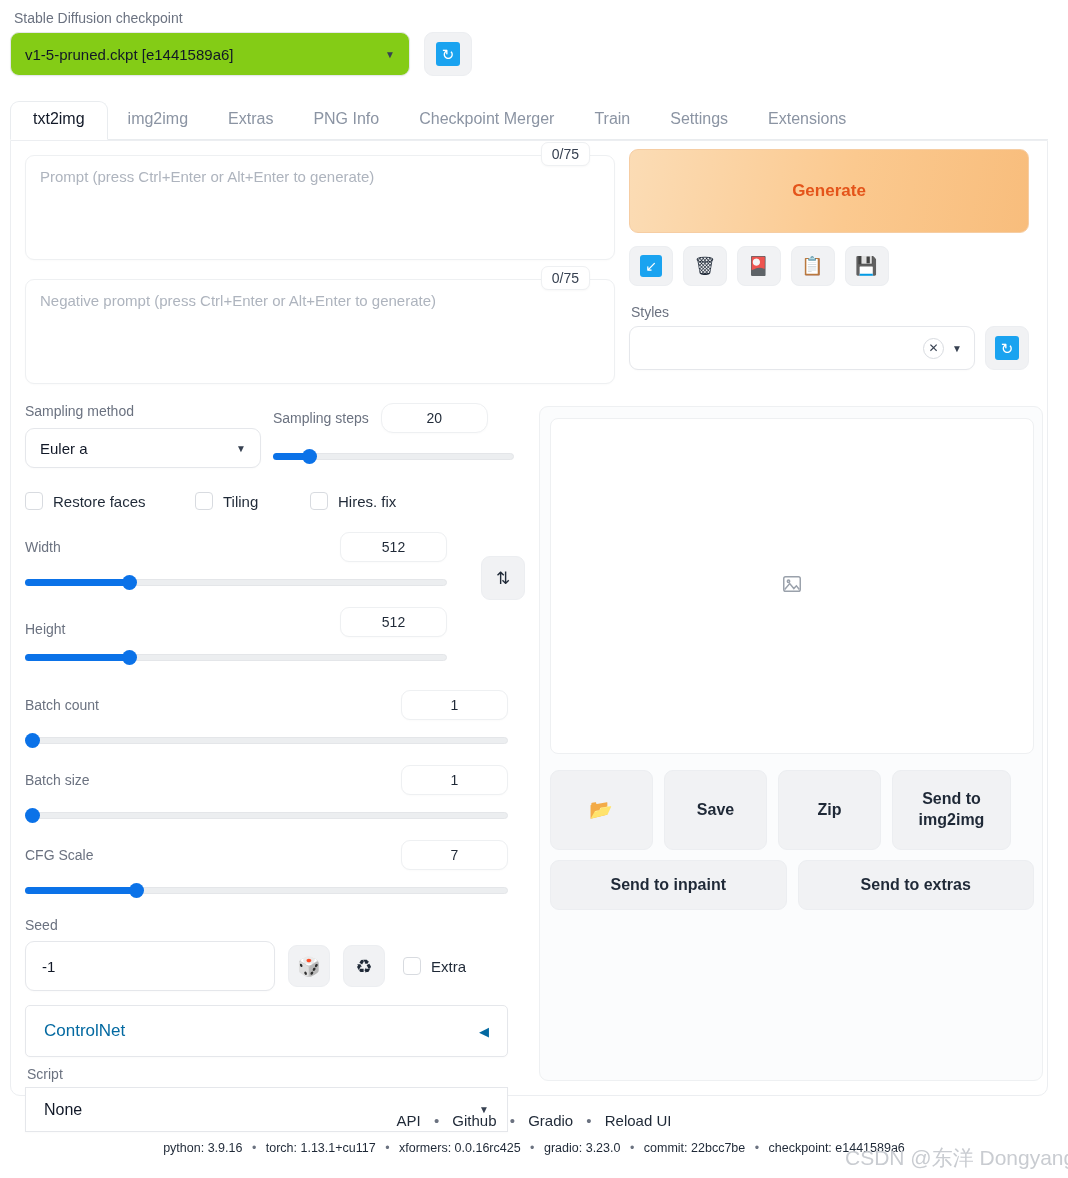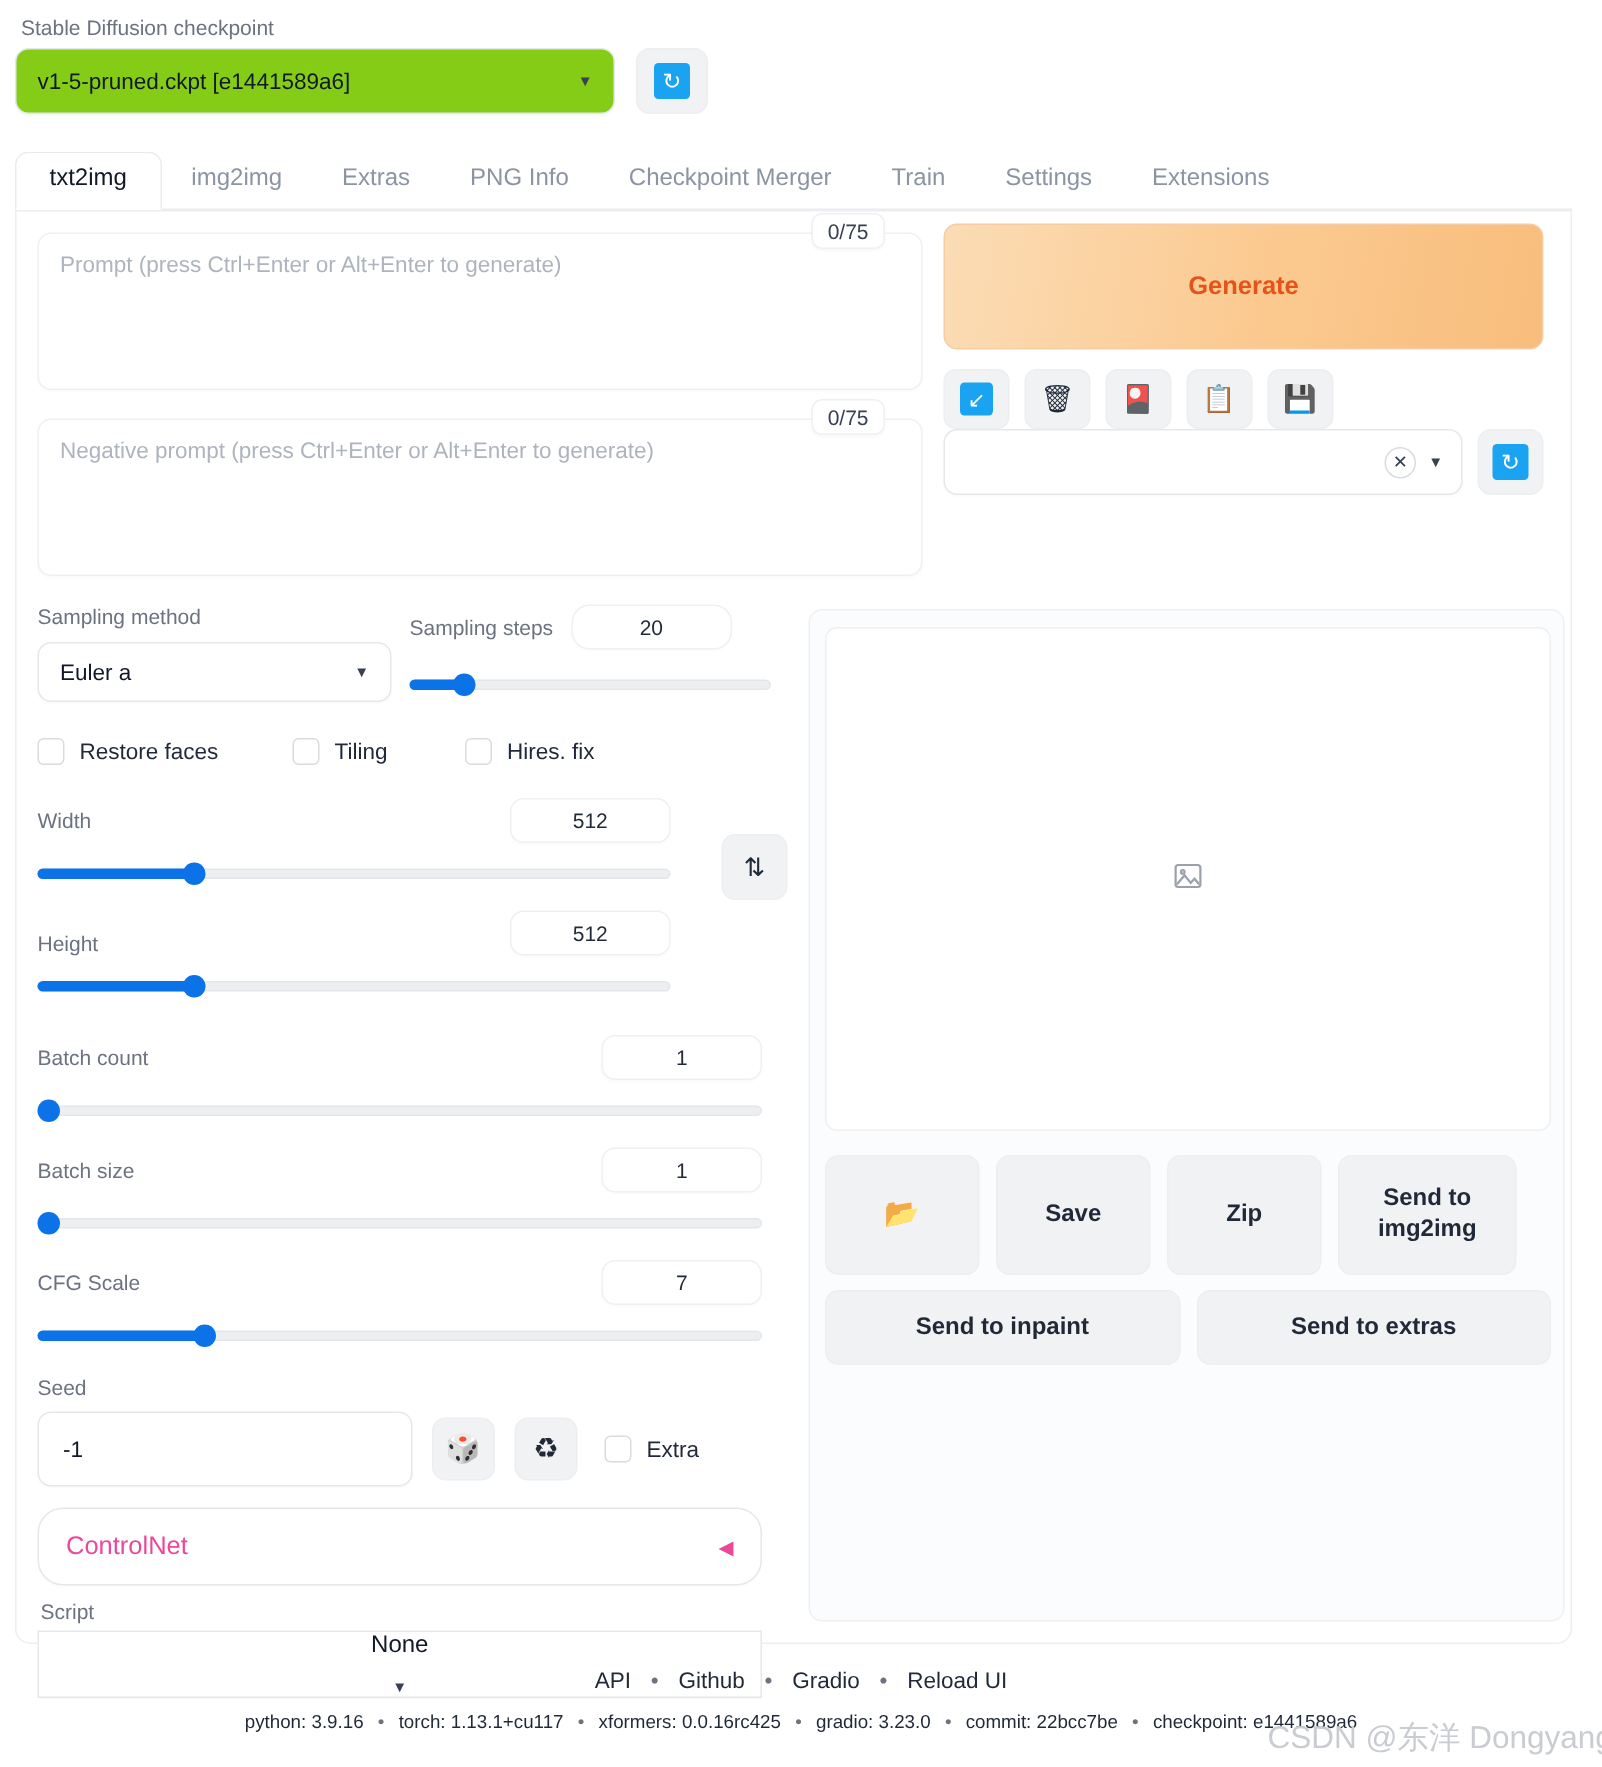--- a/index.html
+++ b/index.html
@@ -171,33 +171,32 @@
     width: 250px; height: 50px; background: #fff;
     border: 1px solid #e5e7eb; border-radius: 9px;
     display: flex; align-items: center; padding: 0 16px;
     font-size: 15px; color: #111827;
     box-shadow: 0 1px 2px rgba(0,0,0,.02);
   }
   .seed-icon { width: 42px; height: 42px; font-size: 19px; }
 
   .controlnet {
     margin-top: 14px; width: 483px; height: 52px; background: #fff;
-    border: 1px solid #e5e7eb; border-radius: 17px;
+    border: 1px solid #e5e7eb; border-radius: 5px;
     display: flex; align-items: center; justify-content: space-between;
-    padding: 0 18px; font-size: 17px; color: #ec4899; cursor: pointer;
+    padding: 0 18px; font-size: 17px; color: #0369a1; cursor: pointer;
     box-shadow: 0 1px 2px rgba(0,0,0,.02);
   }
   .script-label { font-size: 14px; color: #6b7280; margin: 9px 0 5px 2px; }
   .script-select {
     width: 483px; height: 45px; background: #fff;
     border: 1px solid #e5e7eb; border-radius: 0;
     display: flex; align-items: center; justify-content: space-between;
     padding: 0 18px; font-size: 16px; color: #111827; cursor: pointer;
     box-shadow: 0 1px 2px rgba(0,0,0,.02);
-    flex-direction: column;
   }
 
   
   .results {
     position: absolute; left: 528px; top: 265px; width: 504px; height: 675px;
     background: #fbfcfd; border: 1px solid #eef0f2; border-radius: 9px;
   }
   .gallery {
     position: absolute; left: 10px; top: 11px; width: 484px; height: 336px;
     background: #fff; border: 1px solid #eef0f2; border-radius: 8px;
@@ -291,20 +290,21 @@
         <div class="tool-btn">
           <span>🎴</span>
         </div>
         <div class="tool-btn">
           <span>📋</span>
         </div>
         <div class="tool-btn">
           <span>💾</span>
         </div>
       </div>
+      <div class="styles-label">Styles</div>
       <div class="styles-row">
         <div class="styles-box">
           <span class="clear-x">✕</span>
           <span class="caret-sm">▼</span>
         </div>
         <div class="icon-btn refresh-styles">
           <span class="refresh-glyph">↻</span>
         </div>
       </div>
     </div>

